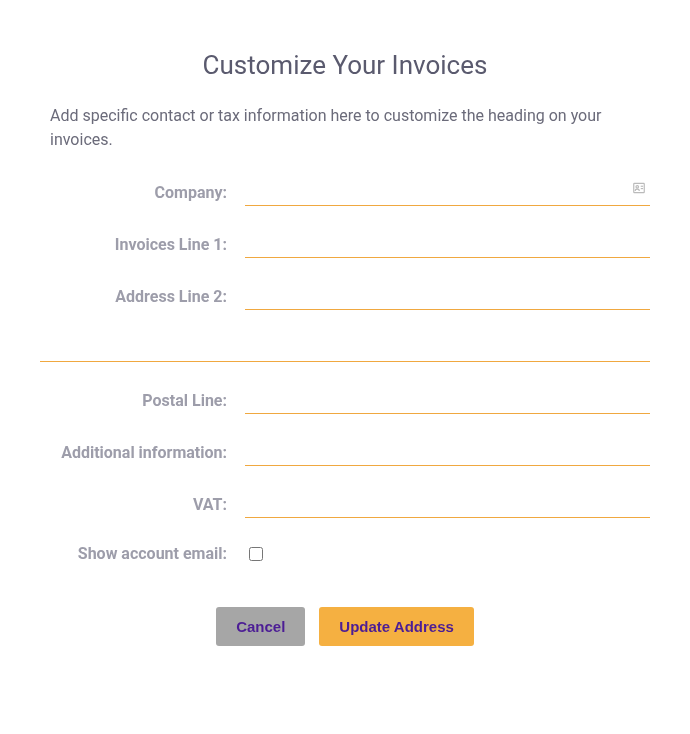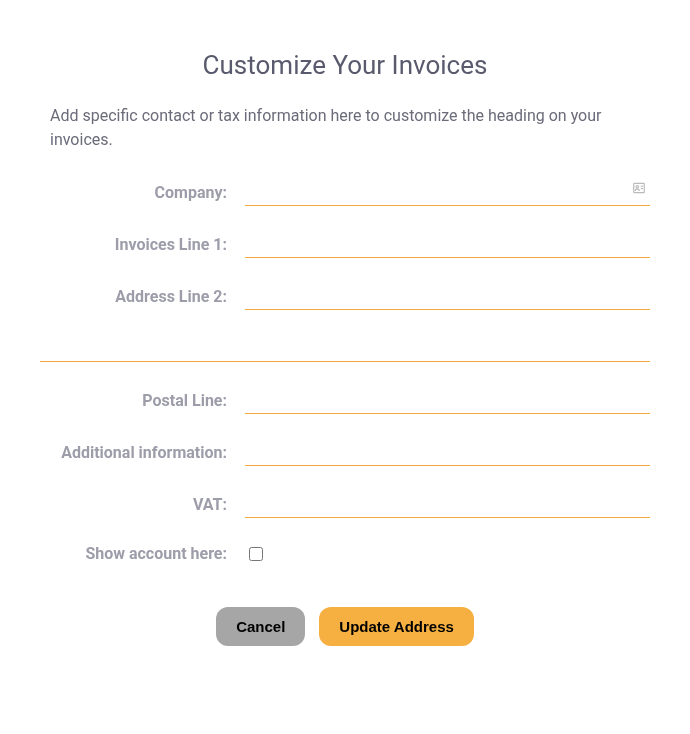--- a/index.html
+++ b/index.html
@@ -91,23 +91,23 @@
       display: flex;
       justify-content: center;
       gap: 14px;
       margin-top: 44px;
     }
     .btn {
       border: none;
       padding: 11px 20px;
       font-size: 15px;
       font-weight: 700;
-      border-radius: 12px;
+      border-radius: 3px;
       cursor: pointer;
-      color: #000000;
+      color: #4c1d95;
     }
     .btn-cancel {
       background: #a6a6a6;
     }
     .btn-primary {
       background: #f5b041;
     }
   </style>
 </head>
 <body>
@@ -169,21 +169,21 @@
   </div>
 
   <div class="form-row">
     <label class="form-label">VAT:</label>
     <div class="form-input-wrap">
       <input type="text" class="form-input" value="" style="">
     </div>
   </div>
 
   <div class="form-checkbox-row">
-    <label class="form-checkbox-label">Show account here:</label>
+    <label class="form-checkbox-label">Show account email:</label>
     <input type="checkbox" class="form-checkbox" style="">
   </div>
 
   <div class="button-row">
     <button class="btn btn-cancel">Cancel</button>
     <button class="btn btn-primary">Update Address</button>
   </div>
 
 </div>
 

